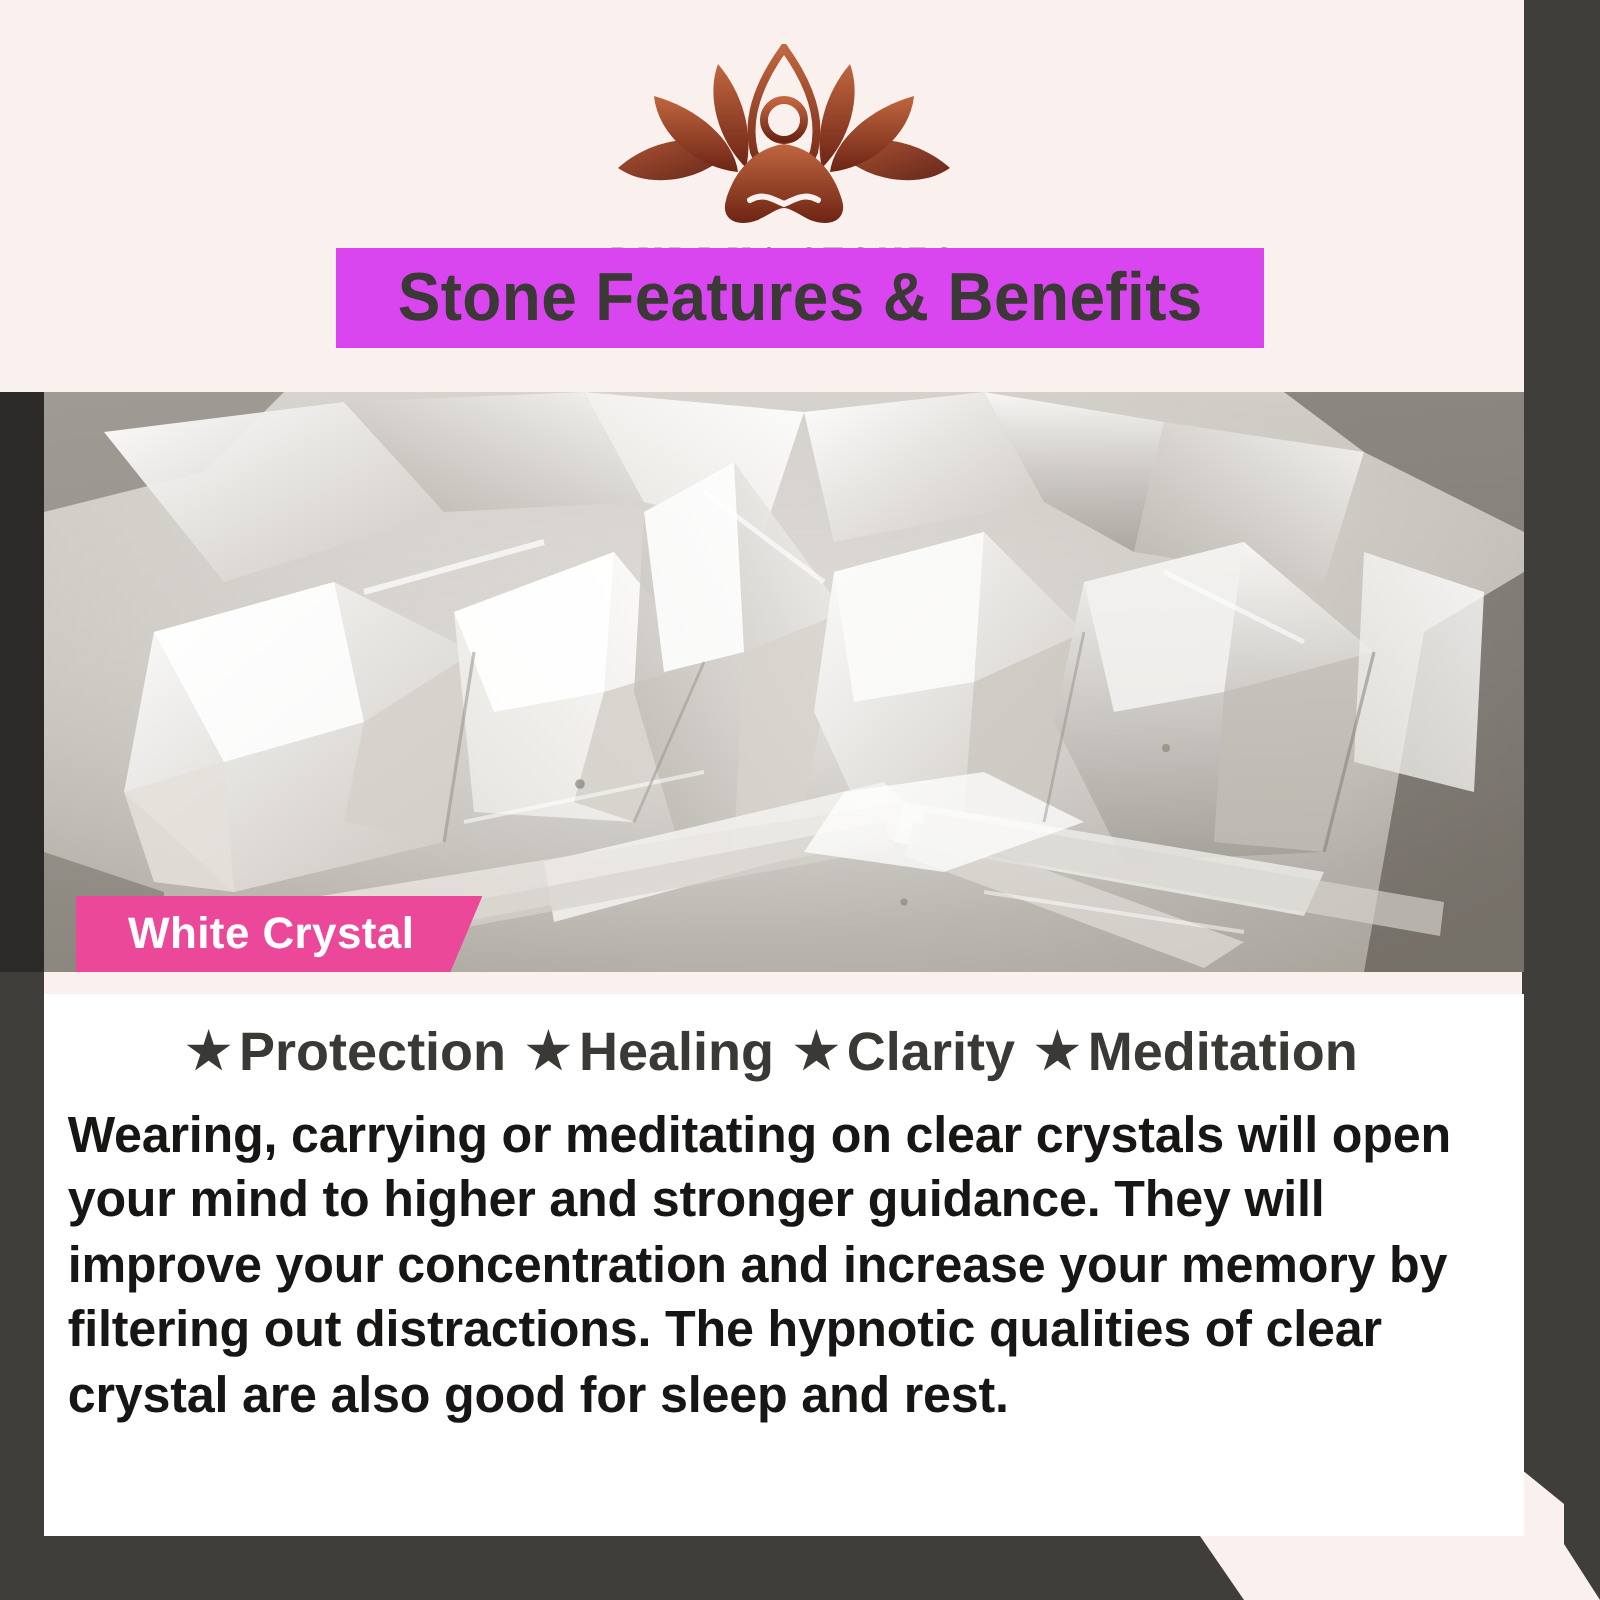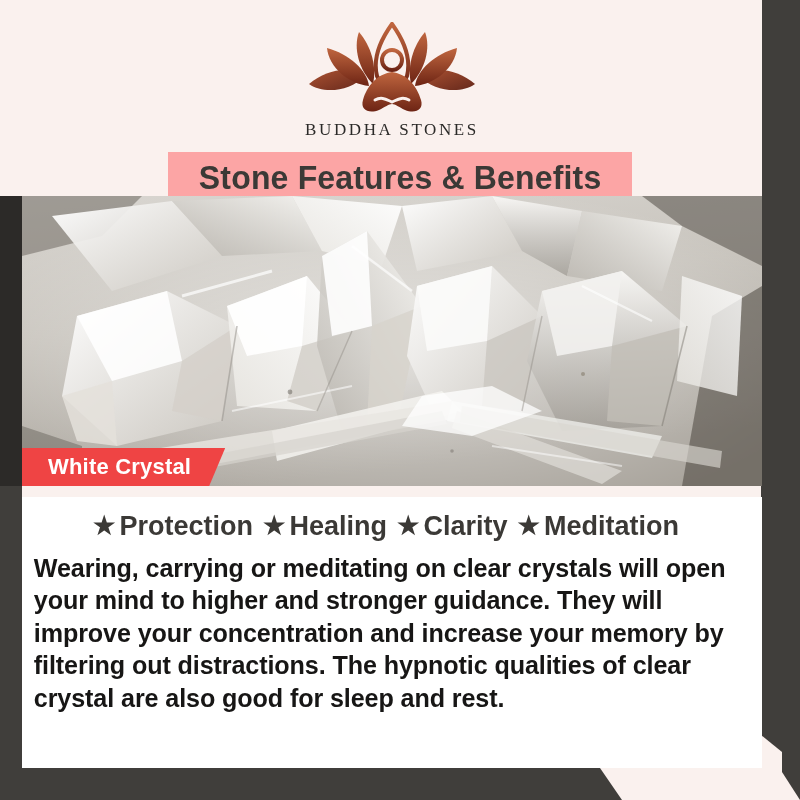--- a/index.html
+++ b/index.html
@@ -102,25 +102,25 @@
     font-family: "Liberation Serif", serif;
     font-size: 17px;
     letter-spacing: 2.6px;
     color: #2b2a28;
     font-weight: 400;
   }
 
   
   .title-banner {
     position: absolute;
-    top: 152px;
+    top: 124px;
     left: 168px;
     width: 464px;
     height: 50px;
-    background: #fca5a5;
+    background: #d946ef;
     display: flex;
     align-items: center;
     justify-content: center;
   }
   .title-banner h1 {
     margin: 0;
     font-family: "Liberation Sans Narrow", "Liberation Sans", sans-serif;
     font-size: 34px;
     font-weight: bold;
     color: #3b3936;
@@ -138,25 +138,25 @@
     overflow: hidden;
     background: #cfcac5;
   }
   .photo svg {
     display: block;
   }
 
   
   .caption-badge {
     position: absolute;
-    left: 22px;
+    left: 38px;
     top: 448px;
     height: 38px;
     padding: 0 34px 0 26px;
-    background: #ef4444;
+    background: #ec4899;
     color: #ffffff;
     display: flex;
     align-items: center;
     clip-path: polygon(0 0, 100% 0, calc(100% - 16px) 100%, 0 100%);
     z-index: 4;
   }
   .caption-badge span {
     font-size: 22px;
     font-weight: bold;
     letter-spacing: 0.2px;

